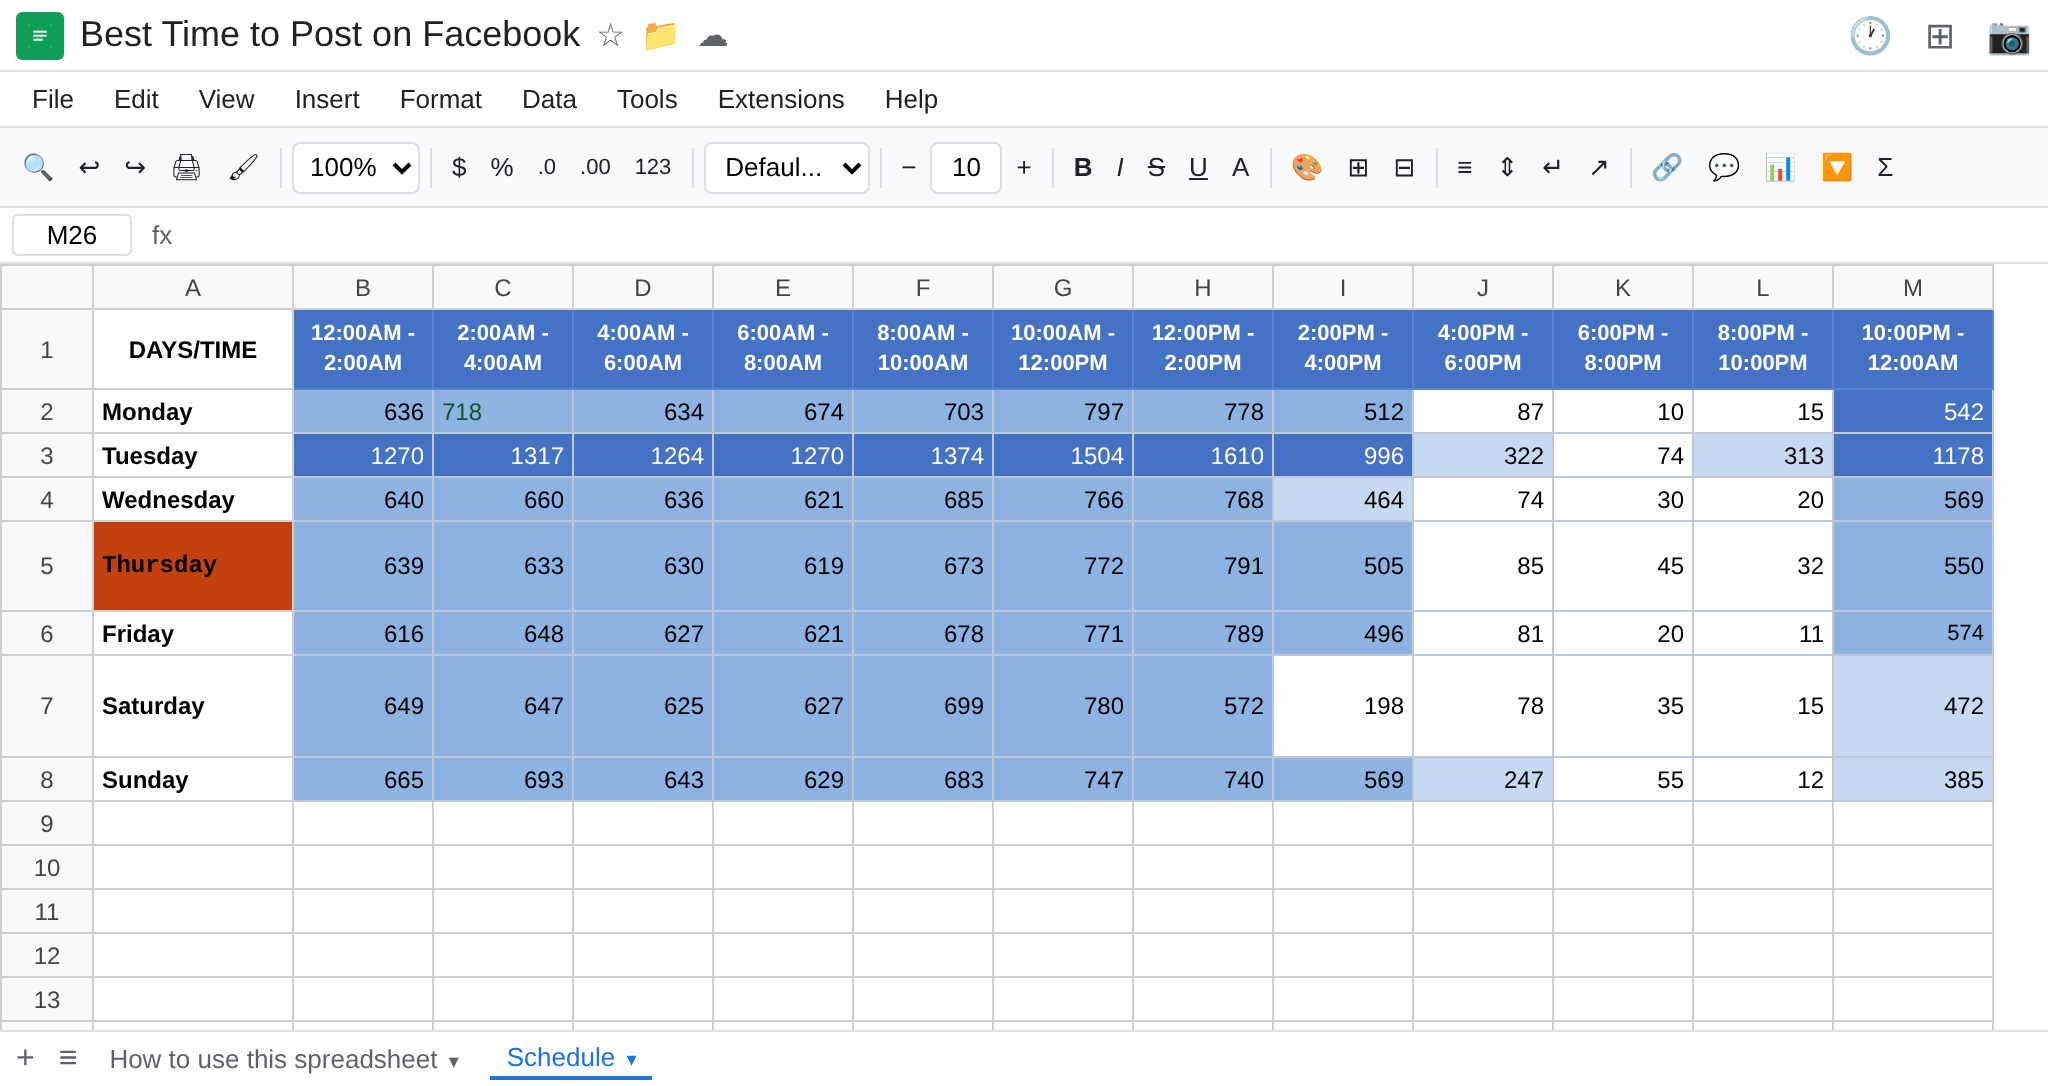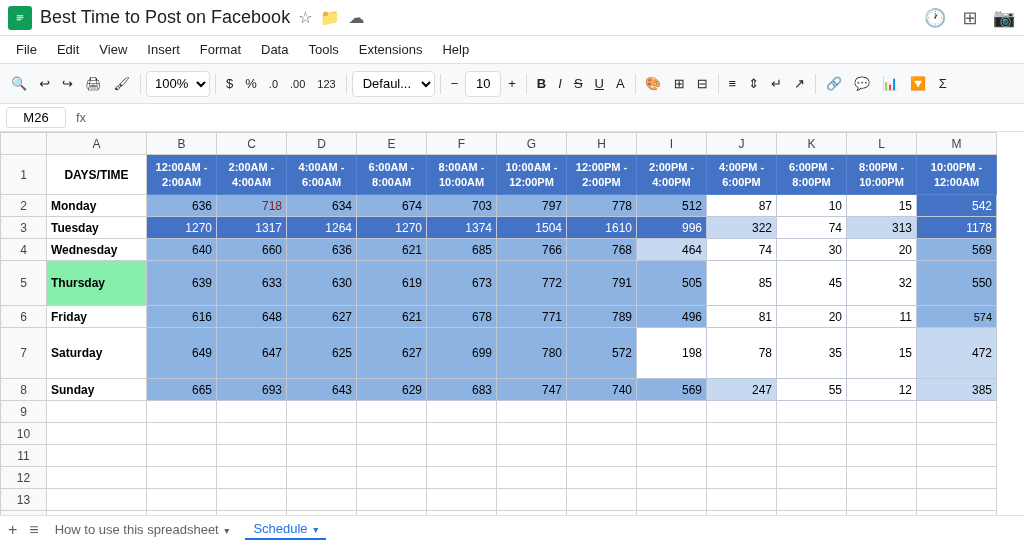--- a/index.html
+++ b/index.html
@@ -254,21 +254,21 @@
             <td style="background:#4472c4;color:#fff;font-weight:600;font-size:11px;text-align:center;border:1px solid #5585d0;height:40px;vertical-align:middle;line-height:1.3;">2:00PM -<br>4:00PM</td>
             <td style="background:#4472c4;color:#fff;font-weight:600;font-size:11px;text-align:center;border:1px solid #5585d0;height:40px;vertical-align:middle;line-height:1.3;">4:00PM -<br>6:00PM</td>
             <td style="background:#4472c4;color:#fff;font-weight:600;font-size:11px;text-align:center;border:1px solid #5585d0;height:40px;vertical-align:middle;line-height:1.3;">6:00PM -<br>8:00PM</td>
             <td style="background:#4472c4;color:#fff;font-weight:600;font-size:11px;text-align:center;border:1px solid #5585d0;height:40px;vertical-align:middle;line-height:1.3;">8:00PM -<br>10:00PM</td>
             <td style="background:#4472c4;color:#fff;font-weight:600;font-size:11px;text-align:center;border:1px solid #5585d0;height:40px;vertical-align:middle;line-height:1.3;">10:00PM -<br>12:00AM</td>
           </tr>
         <tr>
               <td class="rn">2</td>
               <td style="font-weight: 700; font-size: 12px; border: 1px solid rgb(208, 208, 208); height: 22px; padding: 1px 4px; background: rgb(255, 255, 255);">Monday</td>
               <td style="background: rgb(141, 179, 226); color: rgb(0, 0, 0); text-align: right; border: 1px solid rgb(192, 200, 216); height: 22px; padding: 1px 4px; font-size: 12px;">636</td>
-              <td style="background: rgb(141, 179, 226); color: #7f1d1d; text-align: right; border: 1px solid rgb(192, 200, 216); height: 22px; padding: 1px 4px; font-size: 12px;">718</td>
+              <td style="background: rgb(141, 179, 226); color: #14532d; border: 1px solid rgb(192, 200, 216); height: 22px; padding: 1px 4px; font-size: 12px;">718</td>
               <td style="background: rgb(141, 179, 226); color: rgb(0, 0, 0); text-align: right; border: 1px solid rgb(192, 200, 216); height: 22px; padding: 1px 4px; font-size: 12px;">634</td>
               <td style="background: rgb(141, 179, 226); color: rgb(0, 0, 0); text-align: right; border: 1px solid rgb(192, 200, 216); height: 22px; padding: 1px 4px; font-size: 12px;">674</td>
               <td style="background: rgb(141, 179, 226); color: rgb(0, 0, 0); text-align: right; border: 1px solid rgb(192, 200, 216); height: 22px; padding: 1px 4px; font-size: 12px;">703</td>
               <td style="background: rgb(141, 179, 226); color: rgb(0, 0, 0); text-align: right; border: 1px solid rgb(192, 200, 216); height: 22px; padding: 1px 4px; font-size: 12px;">797</td>
               <td style="background: rgb(141, 179, 226); color: rgb(0, 0, 0); text-align: right; border: 1px solid rgb(192, 200, 216); height: 22px; padding: 1px 4px; font-size: 12px;">778</td>
               <td style="background: rgb(141, 179, 226); color: rgb(0, 0, 0); text-align: right; border: 1px solid rgb(192, 200, 216); height: 22px; padding: 1px 4px; font-size: 12px;">512</td>
               <td style="background: rgb(255, 255, 255); color: rgb(0, 0, 0); text-align: right; border: 1px solid rgb(192, 200, 216); height: 22px; padding: 1px 4px; font-size: 12px;">87</td>
               <td style="background: rgb(255, 255, 255); color: rgb(0, 0, 0); text-align: right; border: 1px solid rgb(192, 200, 216); height: 22px; padding: 1px 4px; font-size: 12px;">10</td>
               <td style="background: rgb(255, 255, 255); color: rgb(0, 0, 0); text-align: right; border: 1px solid rgb(192, 200, 216); height: 22px; padding: 1px 4px; font-size: 12px;">15</td>
               <td style="background: rgb(68, 114, 196); color: rgb(255, 255, 255); text-align: right; border: 1px solid rgb(192, 200, 216); height: 22px; padding: 1px 4px; font-size: 12px;">542</td>
@@ -300,21 +300,21 @@
               <td style="background: rgb(141, 179, 226); color: rgb(0, 0, 0); text-align: right; border: 1px solid rgb(192, 200, 216); height: 22px; padding: 1px 4px; font-size: 12px;">766</td>
               <td style="background: rgb(141, 179, 226); color: rgb(0, 0, 0); text-align: right; border: 1px solid rgb(192, 200, 216); height: 22px; padding: 1px 4px; font-size: 12px;">768</td>
               <td style="background: rgb(198, 217, 240); color: rgb(0, 0, 0); text-align: right; border: 1px solid rgb(192, 200, 216); height: 22px; padding: 1px 4px; font-size: 12px;">464</td>
               <td style="background: rgb(255, 255, 255); color: rgb(0, 0, 0); text-align: right; border: 1px solid rgb(192, 200, 216); height: 22px; padding: 1px 4px; font-size: 12px;">74</td>
               <td style="background: rgb(255, 255, 255); color: rgb(0, 0, 0); text-align: right; border: 1px solid rgb(192, 200, 216); height: 22px; padding: 1px 4px; font-size: 12px;">30</td>
               <td style="background: rgb(255, 255, 255); color: rgb(0, 0, 0); text-align: right; border: 1px solid rgb(192, 200, 216); height: 22px; padding: 1px 4px; font-size: 12px;">20</td>
               <td style="background: rgb(141, 179, 226); color: rgb(0, 0, 0); text-align: right; border: 1px solid rgb(192, 200, 216); height: 22px; padding: 1px 4px; font-size: 12px;">569</td>
             </tr>
             <tr>
               <td class="rn">5</td>
-              <td style="font-weight: 700; font-size: 12px; border: 1px solid rgb(208, 208, 208); height: 22px; padding: 1px 4px; background: #86efac;">Thursday</td>
+              <td style="font-weight: 700; font-size: 12px; border: 1px solid rgb(208, 208, 208); height: 22px; padding: 1px 4px; background: #c2410c; font-family: Liberation Mono, monospace;">Thursday</td>
               <td style="background: rgb(141, 179, 226); color: rgb(0, 0, 0); text-align: right; border: 1px solid rgb(192, 200, 216); height: 22px; padding: 1px 4px; font-size: 12px;">639</td>
               <td style="background: rgb(141, 179, 226); color: rgb(0, 0, 0); text-align: right; border: 1px solid rgb(192, 200, 216); height: 22px; padding: 1px 4px; font-size: 12px;">633</td>
               <td style="background: rgb(141, 179, 226); color: rgb(0, 0, 0); text-align: right; border: 1px solid rgb(192, 200, 216); height: 22px; padding: 1px 4px; font-size: 12px;">630</td>
               <td style="background: rgb(141, 179, 226); color: rgb(0, 0, 0); text-align: right; border: 1px solid rgb(192, 200, 216); height: 22px; padding: 1px 4px; font-size: 12px;">619</td>
               <td style="background: rgb(141, 179, 226); color: rgb(0, 0, 0); text-align: right; border: 1px solid rgb(192, 200, 216); height: 22px; padding: 1px 4px; font-size: 12px;">673</td>
               <td style="background: rgb(141, 179, 226); color: rgb(0, 0, 0); text-align: right; border: 1px solid rgb(192, 200, 216); height: 22px; padding: 15px 4px; font-size: 12px;">772</td>
               <td style="background: rgb(141, 179, 226); color: rgb(0, 0, 0); text-align: right; border: 1px solid rgb(192, 200, 216); height: 22px; padding: 1px 4px; font-size: 12px;">791</td>
               <td style="background: rgb(141, 179, 226); color: rgb(0, 0, 0); text-align: right; border: 1px solid rgb(192, 200, 216); height: 22px; padding: 1px 4px; font-size: 12px;">505</td>
               <td style="background: rgb(255, 255, 255); color: rgb(0, 0, 0); text-align: right; border: 1px solid rgb(192, 200, 216); height: 22px; padding: 1px 4px; font-size: 12px;">85</td>
               <td style="background: rgb(255, 255, 255); color: rgb(0, 0, 0); text-align: right; border: 1px solid rgb(192, 200, 216); height: 22px; padding: 1px 4px; font-size: 12px;">45</td>

